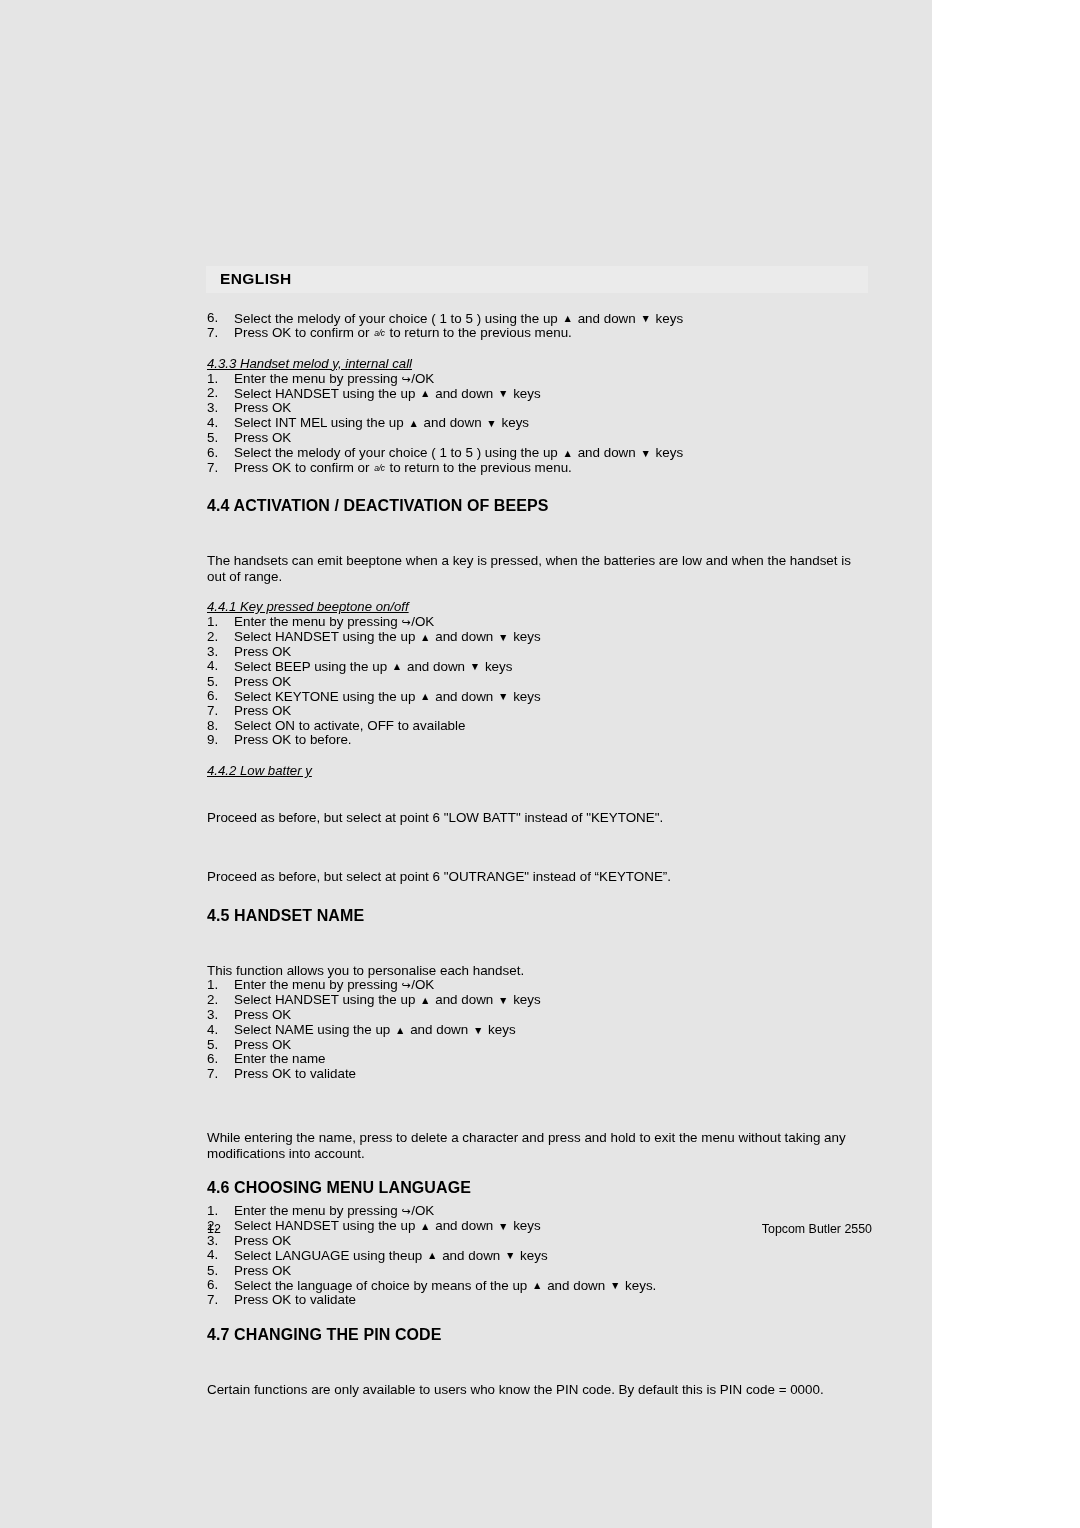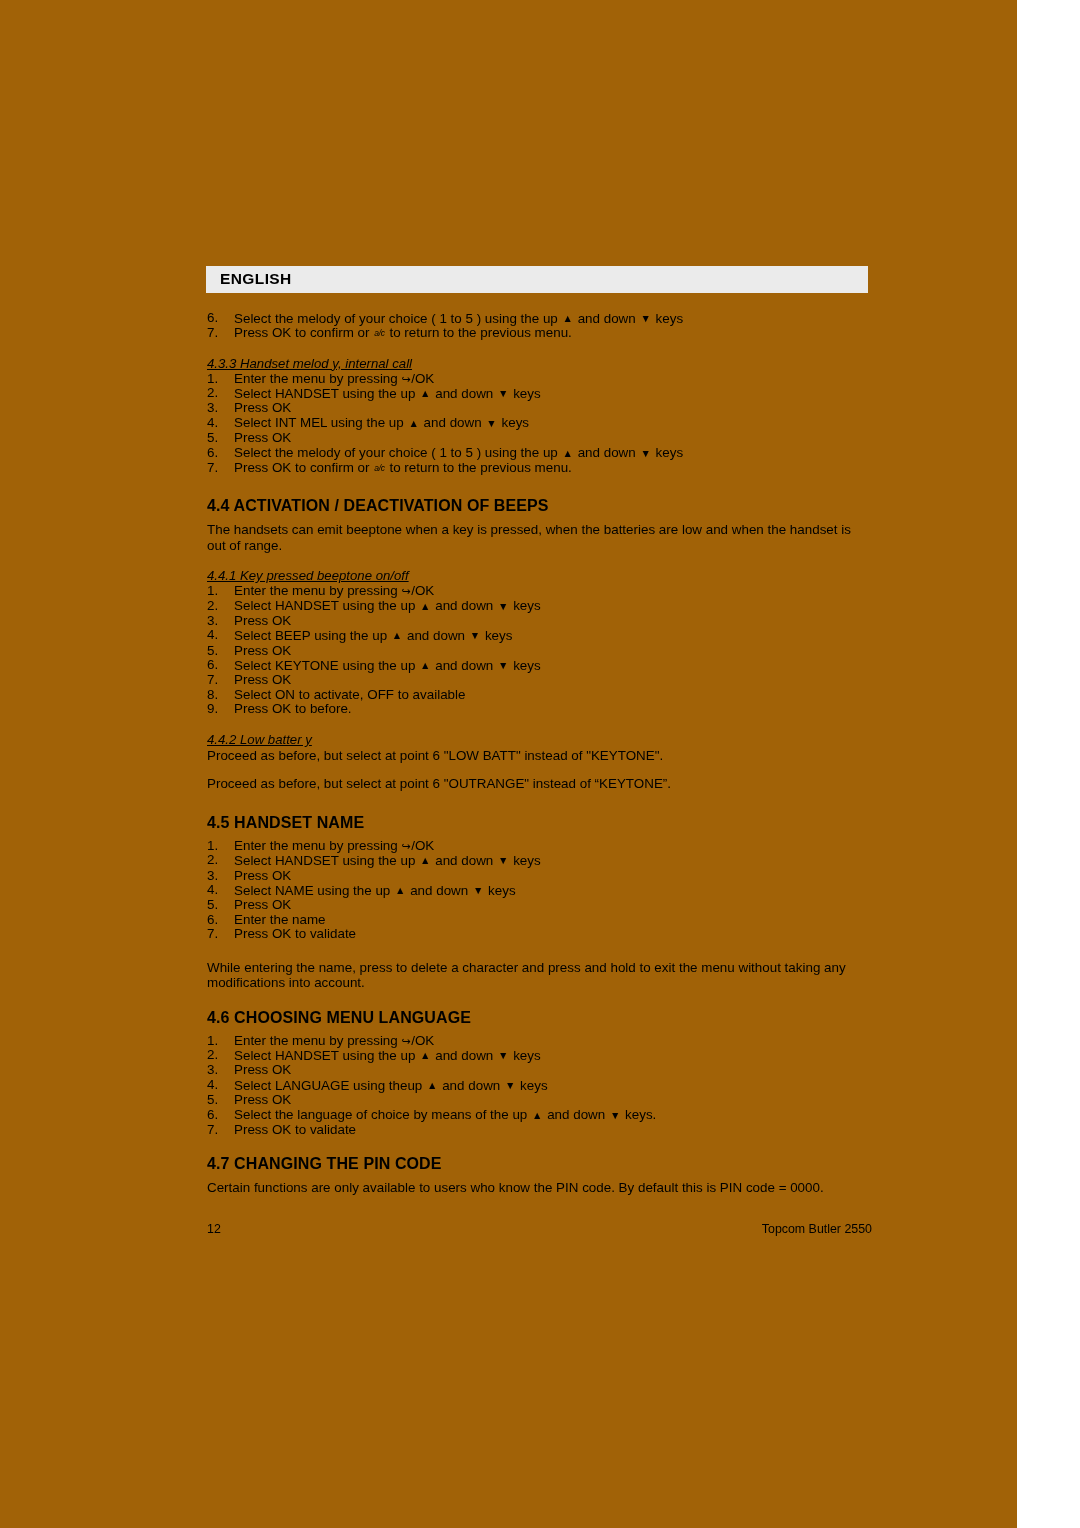--- a/index.html
+++ b/index.html
@@ -14,23 +14,23 @@
     font-family: "Liberation Sans", sans-serif;
     color: #000000;
     position: relative;
     overflow: hidden;
   }
 
   .page {
     position: absolute;
     left: 0;
     top: 0;
-    width: 1017px;
+    width: 932px;
     height: 1528px;
-    background: #a16207;
+    background: #e5e5e5;
   }
 
   
   .content {
     position: absolute;
     left: 207px;
     top: 266px;
     width: 662px;
   }
 
@@ -84,20 +84,21 @@
     text-decoration: underline;
     line-height: 16px;
     display: inline-block;
   }
 
   
   .para {
     font-size: 13.4px;
     line-height: 15.4px;
     text-align: left;
+    margin-top: 31px;
   }
 
   
   .gap-s  { height: 7px; }
   .gap-m  { height: 13px; }
   .gap-l  { height: 18px; }
   .gap-xl { height: 22px; }
 
   
   .glyph-ac {
@@ -197,20 +198,21 @@
     <div class="para">Proceed as before, but select at point 6 "LOW BATT" instead of "KEYTONE".</div>
 
     <div class="gap-m"></div>
 
     <div class="para">Proceed as before, but select at point 6 "OUTRANGE" instead of “KEYTONE”.</div>
 
     <div class="gap-xl"></div>
 
     <div class="h-section">4.5 HANDSET NAME</div>
     <div class="gap-s"></div>
+    <div class="para">This function allows you to personalise each handset.</div>
     <ol class="steps" id="steps-45">
         <li class="step"><span class="num">1.</span><span>Enter the menu by pressing  <span class="glyph-menu">↪</span>/OK</span></li>
         <li class="step"><span class="num">2.</span><span>Select HANDSET using the up <span class="arrow">▲</span> and down  <span class="arrow">▼</span> keys</span></li>
         <li class="step"><span class="num">3.</span><span>Press OK</span></li>
         <li class="step"><span class="num">4.</span><span>Select NAME using the up <span class="arrow">▲</span> and down <span class="arrow">▼</span> keys</span></li>
         <li class="step"><span class="num">5.</span><span>Press OK</span></li>
         <li class="step"><span class="num">6.</span><span>Enter the name</span></li>
         <li class="step"><span class="num">7.</span><span>Press OK to validate</span></li>
       </ol>
 

